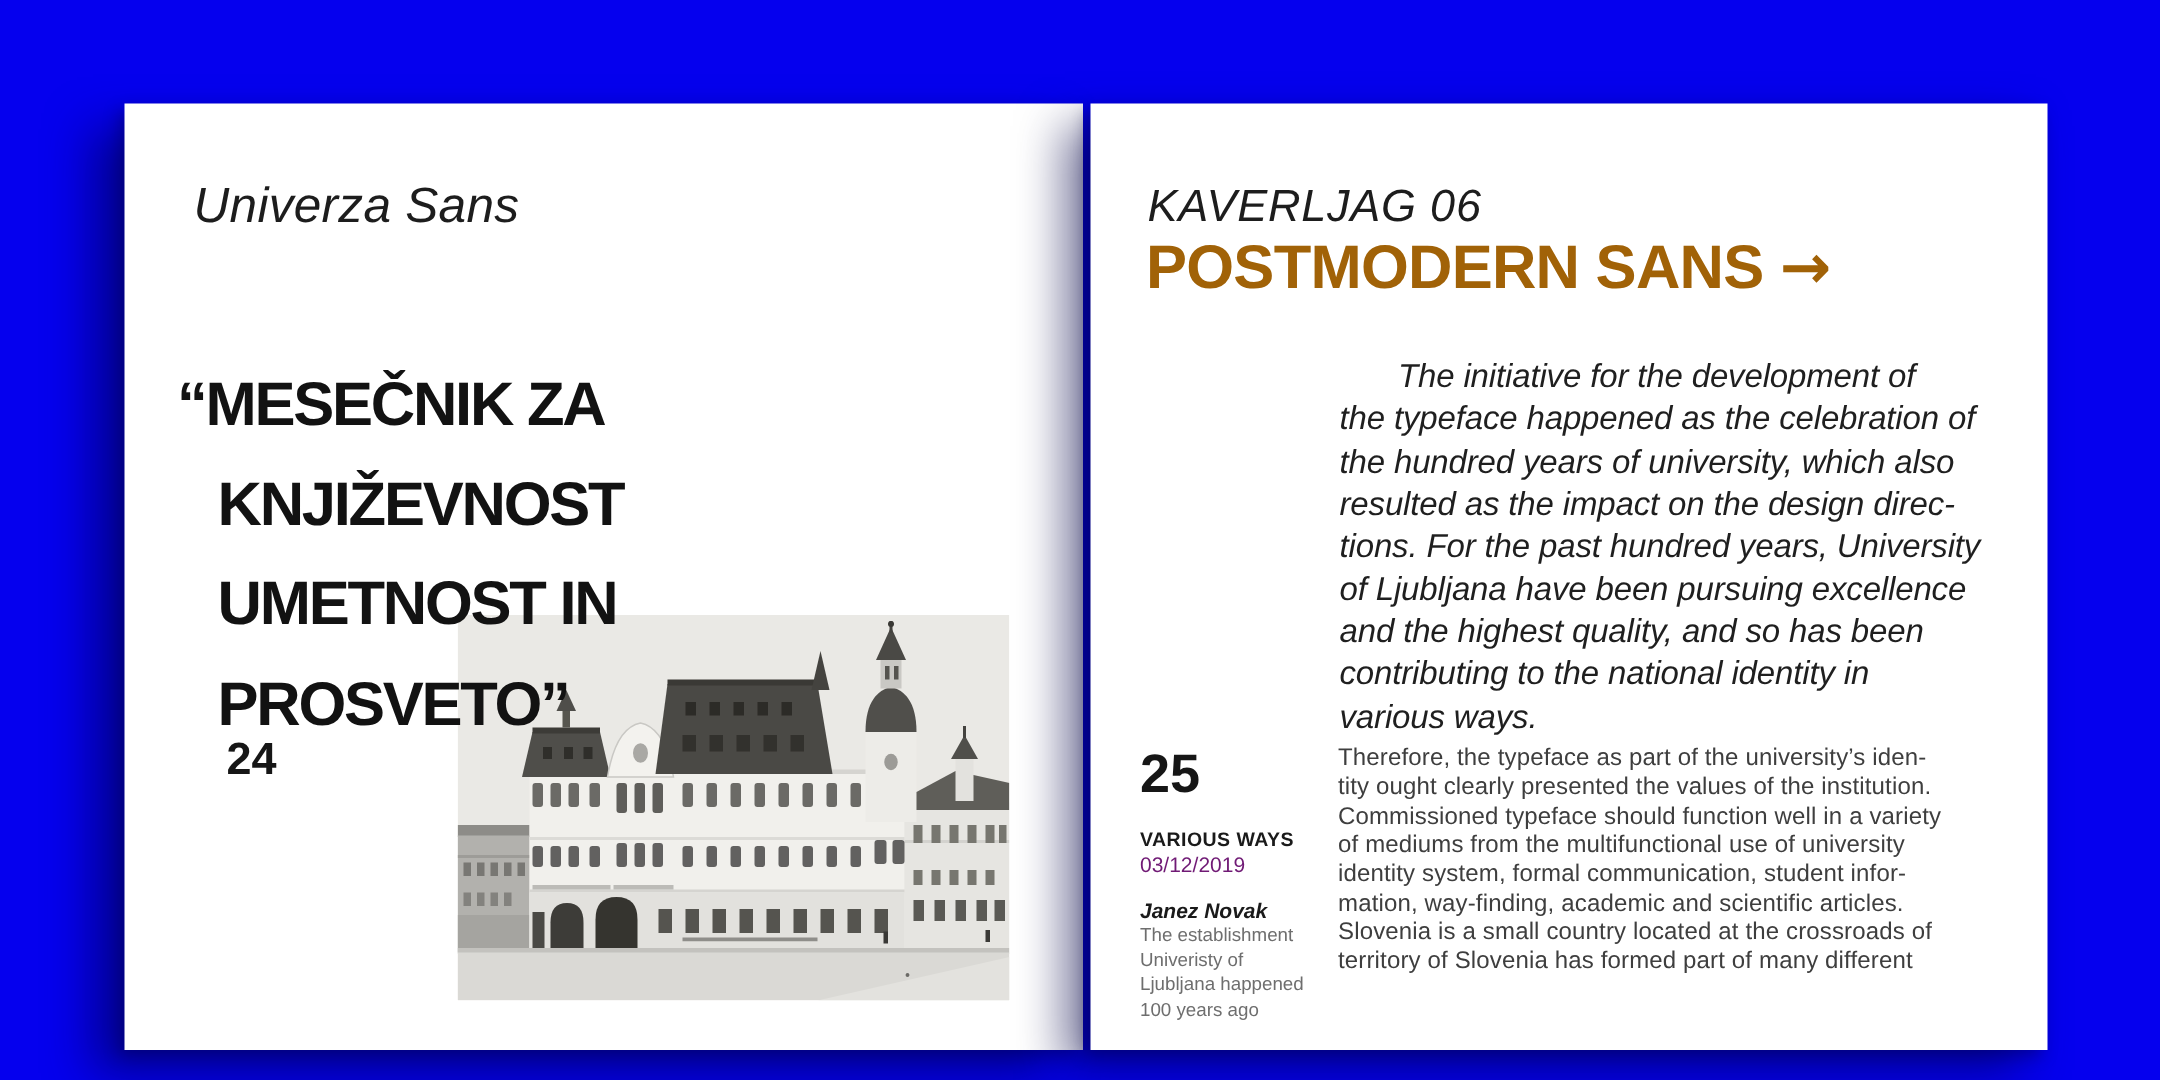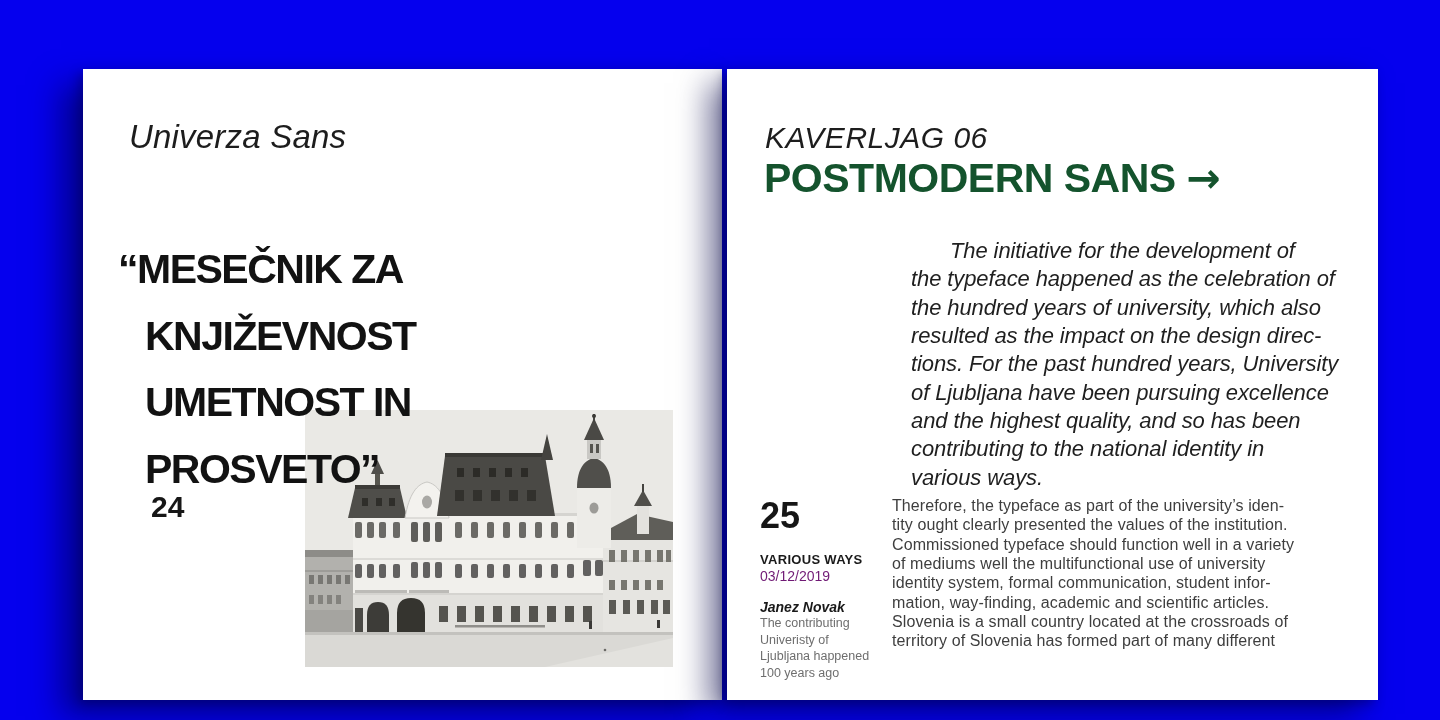--- a/index.html
+++ b/index.html
@@ -4,37 +4,37 @@
 <style>
   html,body{margin:0;padding:0;}
   body{
     width:1440px;height:720px;position:relative;overflow:hidden;
     background:#0500ee;
     font-family:"Liberation Sans",sans-serif;
     -webkit-font-smoothing:antialiased;
   }
   .page{position:absolute;top:69px;height:631px;background:#ffffff;}
   .page-left{left:83px;width:639px;box-shadow:-22px 16px 30px rgba(0,0,70,.55),-4px 4px 10px rgba(0,0,60,.35);}
-  .page-right{left:727px;width:638px;box-shadow:-18px 14px 30px rgba(0,0,70,.55),-4px 4px 10px rgba(0,0,60,.35);padding-left:13px;}
+  .page-right{left:727px;width:638px;box-shadow:-18px 14px 30px rgba(0,0,70,.55),-4px 4px 10px rgba(0,0,60,.35);}
   .abs{position:absolute;white-space:nowrap;}
 
   
   .eyebrow{left:46px;top:49px;font-size:33px;font-style:italic;font-weight:400;color:#1d1d1d;letter-spacing:.2px;}
   .photo-wrap{position:absolute;left:222px;top:341px;width:368px;height:257px;z-index:1;overflow:hidden;}
   .photo-wrap svg{display:block;width:100%;height:100%;}
   .quote{left:62px;top:167px;z-index:2;font-size:41px;font-weight:800;line-height:66.5px;letter-spacing:-1.5px;color:#121212;}
   .quote .quote-line:first-child{margin-left:-27px;}
   .pagenum{font-weight:700;color:#161616;}
   .pagenum-left{left:68px;top:421px;font-size:30px;z-index:2;}
 
   
   .kicker{left:38px;top:52px;font-size:30px;font-style:italic;font-weight:400;letter-spacing:.5px;color:#1d1d1d;}
-  .title{left:37px;top:85px;font-size:41px;font-weight:800;letter-spacing:-.5px;color:#14532d;}
+  .title{left:37px;top:85px;font-size:41px;font-weight:800;letter-spacing:-.5px;color:#a16207;}
   .title .arrow{font-family:"DejaVu Sans",sans-serif;font-weight:700;}
-  .lead{left:184px;top:168px;font-size:22px;font-style:italic;font-weight:500;line-height:28.35px;color:#1f1f1f;letter-spacing:-.1px;}
+  .lead{left:166px;top:168px;font-size:22px;font-style:italic;font-weight:500;line-height:28.35px;color:#1f1f1f;letter-spacing:-.1px;}
   .lead .lead-line.first{padding-left:39px;}
   .pagenum-right{left:33px;top:426px;font-size:36px;}
   .meta-label{left:33px;top:483px;font-size:13px;font-weight:700;letter-spacing:.3px;color:#1a1a1a;}
   .meta-date{left:33px;top:499px;font-size:14px;color:#701a75;}
   .meta-author{left:33px;top:530px;font-size:14px;font-weight:700;font-style:italic;color:#1a1a1a;}
   .meta-note{left:33px;top:546px;font-size:12.5px;line-height:16.6px;color:#6e6e6e;}
   .bodytext{left:165px;top:427px;font-size:16px;line-height:19.35px;color:#3e3e3e;letter-spacing:.1px;}
 </style>
 </head>
 <body style="background: rgb(5, 0, 238);">
@@ -230,29 +230,29 @@
     <div class="lead-line">various ways.</div>
   </div>
 
   <div class="abs pagenum pagenum-right">25</div>
 
   <div class="abs meta-label">VARIOUS WAYS</div>
   <div class="abs meta-date">03/12/2019</div>
   <div class="abs meta-author">Janez Novak</div>
 
   <div class="abs meta-note">
-    <div>The contributing</div>
+    <div>The establishment</div>
     <div>Univeristy of</div>
     <div>Ljubljana happened</div>
     <div>100 years ago</div>
   </div>
 
   <div class="abs bodytext">
     <div class="body-line">Therefore, the typeface as part of the university’s iden-</div>
     <div class="body-line">tity ought clearly presented the values of the institution.</div>
     <div class="body-line">Commissioned typeface should function well in a variety</div>
-    <div class="body-line">of mediums well the multifunctional use of university</div>
+    <div class="body-line">of mediums from the multifunctional use of university</div>
     <div class="body-line">identity system, formal communication, student infor-</div>
     <div class="body-line">mation, way-finding, academic and scientific articles.</div>
     <div class="body-line">Slovenia is a small country located at the crossroads of</div>
     <div class="body-line">territory of Slovenia has formed part of many different</div>
   </div>
 </div>
 
 </body></html>

